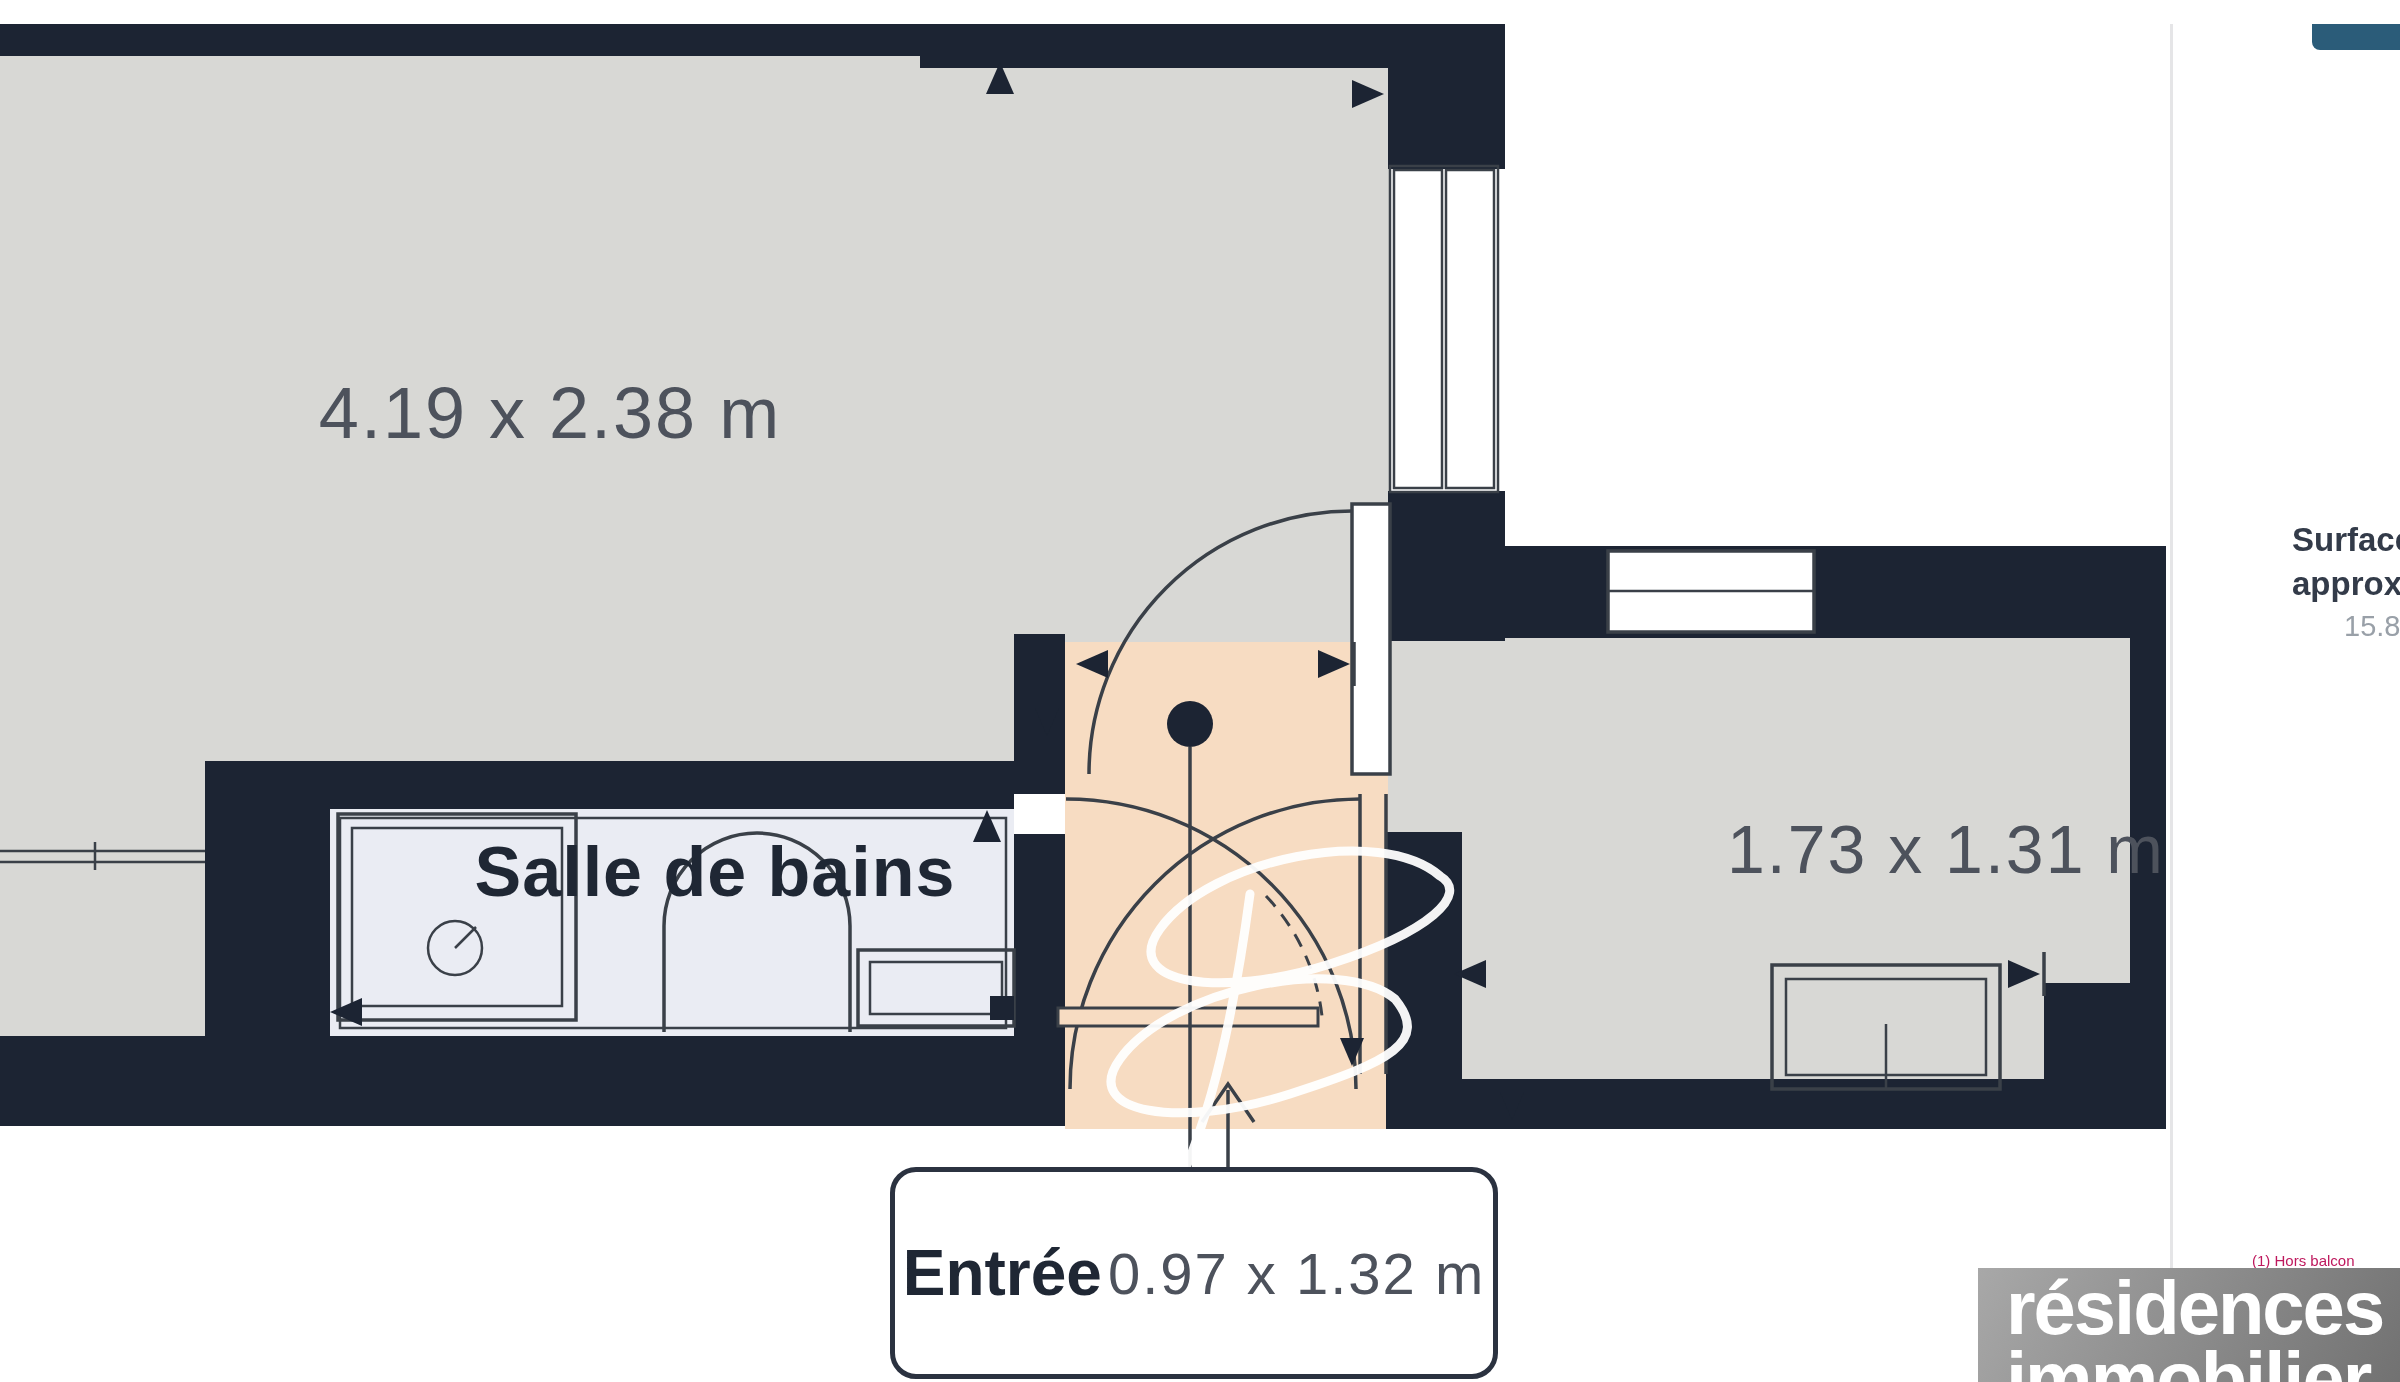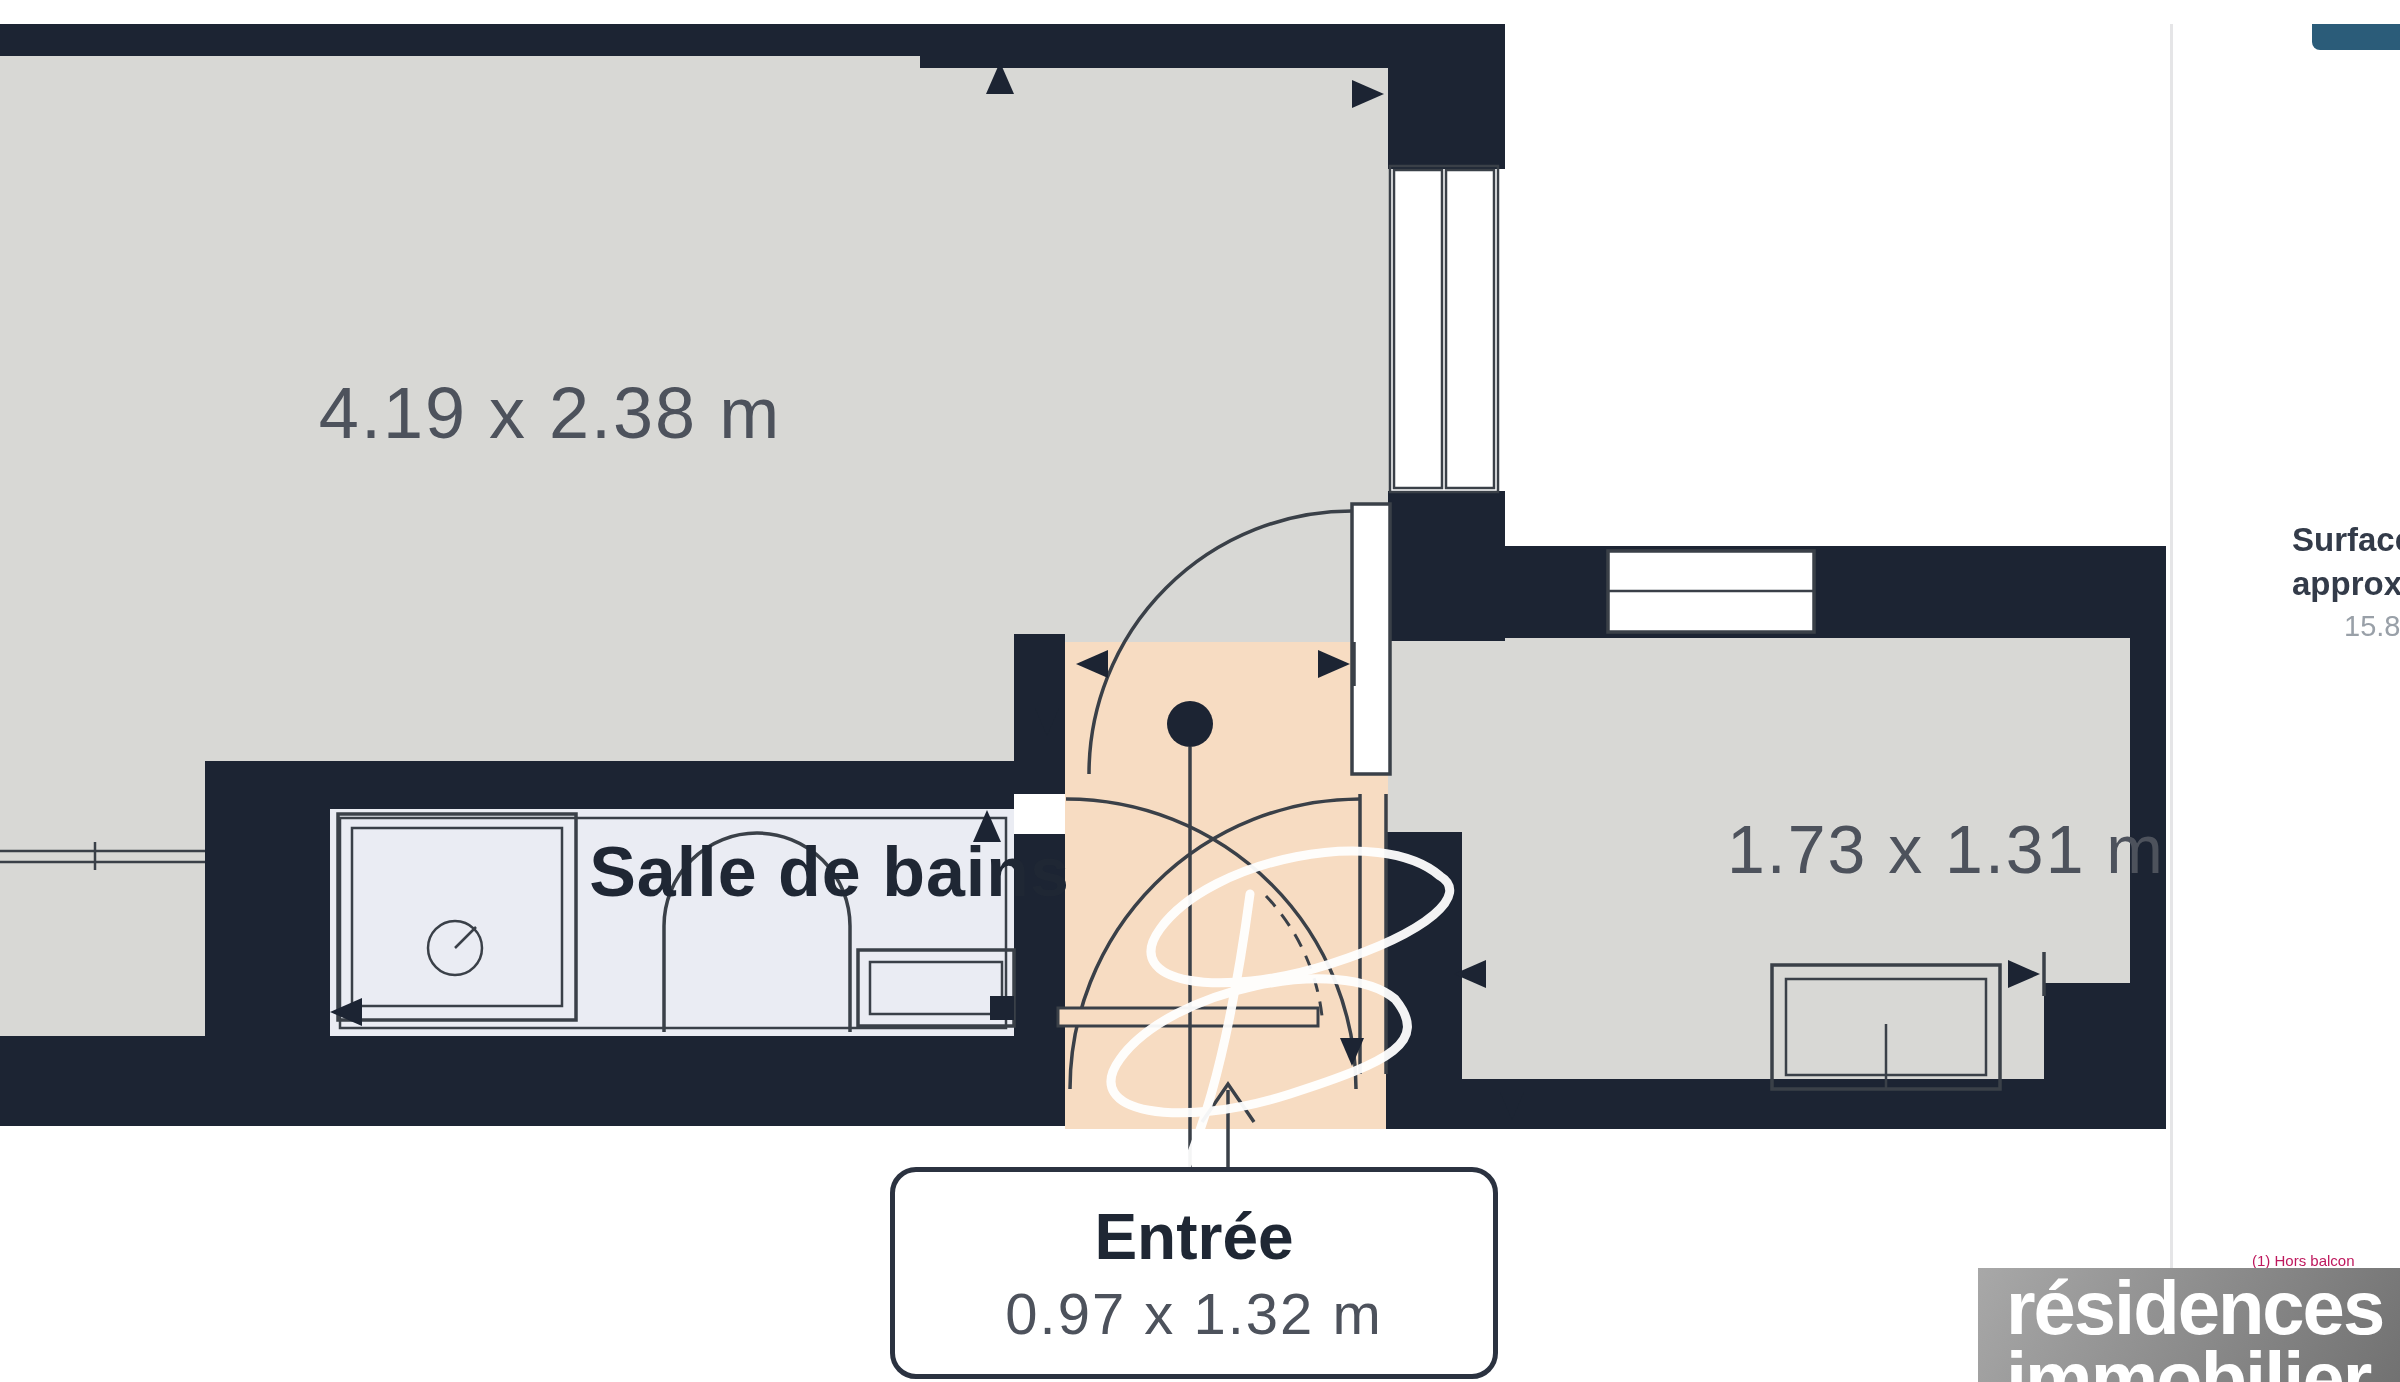--- a/index.html
+++ b/index.html
@@ -17,25 +17,25 @@
   .fixwhite{stroke:var(--line);stroke-width:3.5;fill:#ffffff;}
   .fixentr{stroke:var(--line);stroke-width:3;fill:var(--entrance);}
   .mark{fill:var(--wall);}
   .dash{stroke:var(--line);stroke-width:3;fill:none;stroke-dasharray:14 10;}
   .wm{stroke:#ffffff;stroke-width:9;fill:none;opacity:0.95;stroke-linecap:round;}
 
   .txt{position:absolute;white-space:nowrap;}
   .dim{color:var(--dim_text);font-size:72px;letter-spacing:2px;}
   .dim-main{left:200px;top:348px;width:700px;text-align:center;}
   .dim-right{left:1465px;top:786px;width:700px;text-align:right;font-size:68px;}
-  .bath-name{left:360px;top:808px;width:710px;text-align:right;font-size:70px;font-weight:bold;color:var(--label_text);letter-spacing:1px;}
+  .bath-name{left:360px;top:808px;width:710px;text-align:center;font-size:70px;font-weight:bold;color:var(--label_text);letter-spacing:1px;}
   .bath-dims{left:360px;top:904px;width:710px;text-align:center;font-size:64px;}
 
   .entree-box{position:absolute;left:890px;top:1143px;width:608px;height:212px;background:#ffffff;
-    border:5px solid #2b3240;border-radius:26px;box-sizing:border-box;display:flex;flex-direction:column;
+    border:5px solid #2b3240;border-radius:26px;box-sizing:border-box;display:flex;flex-direction:row;
     align-items:center;justify-content:center;gap:6px;}
   .entree-name{font-size:64px;font-weight:bold;color:var(--label_text);}
   .entree-dims{font-size:58px;color:var(--dim_text);letter-spacing:2px;}
 
   .divider{position:absolute;left:2170px;top:0;width:3px;height:1250px;background:#e5e5e7;}
   .chip{position:absolute;left:2312px;top:0;width:88px;height:26px;background:var(--accent);border-radius:0 0 0 8px;}
 
   .surface1{left:2292px;top:497px;font-size:33px;font-weight:bold;color:#333b49;}
   .surface2{left:2292px;top:541px;font-size:33px;font-weight:bold;color:#333b49;}
   .surfacev{left:2344px;top:586px;font-size:29px;color:#99a0a8;}

